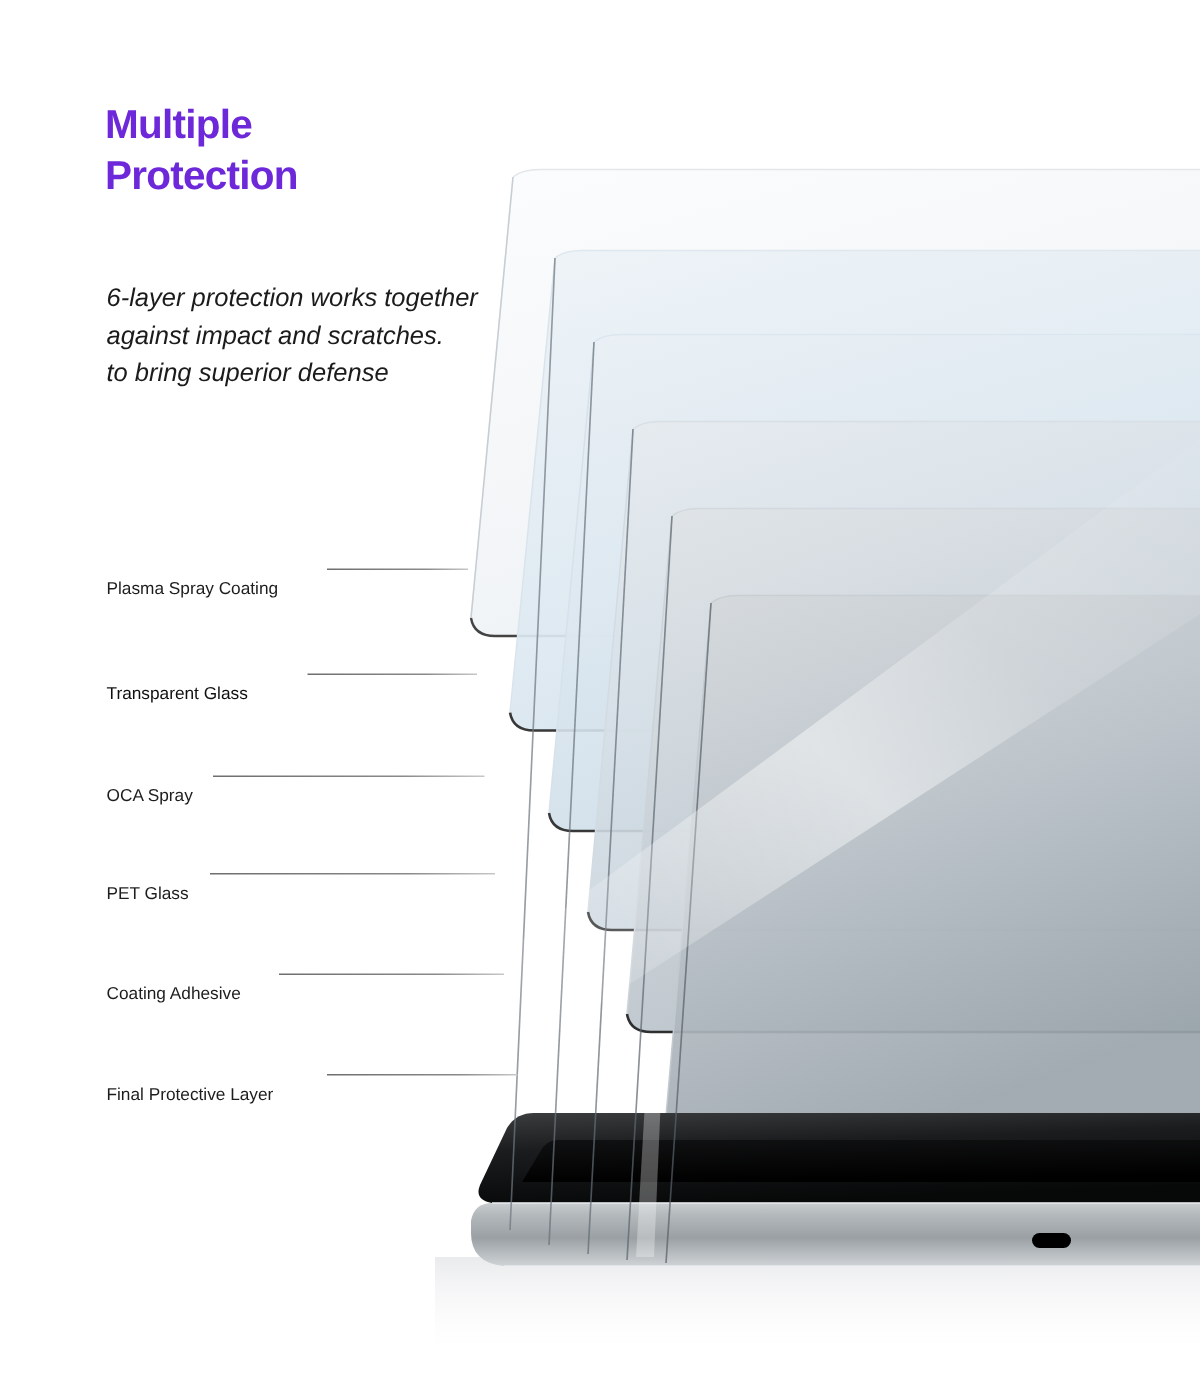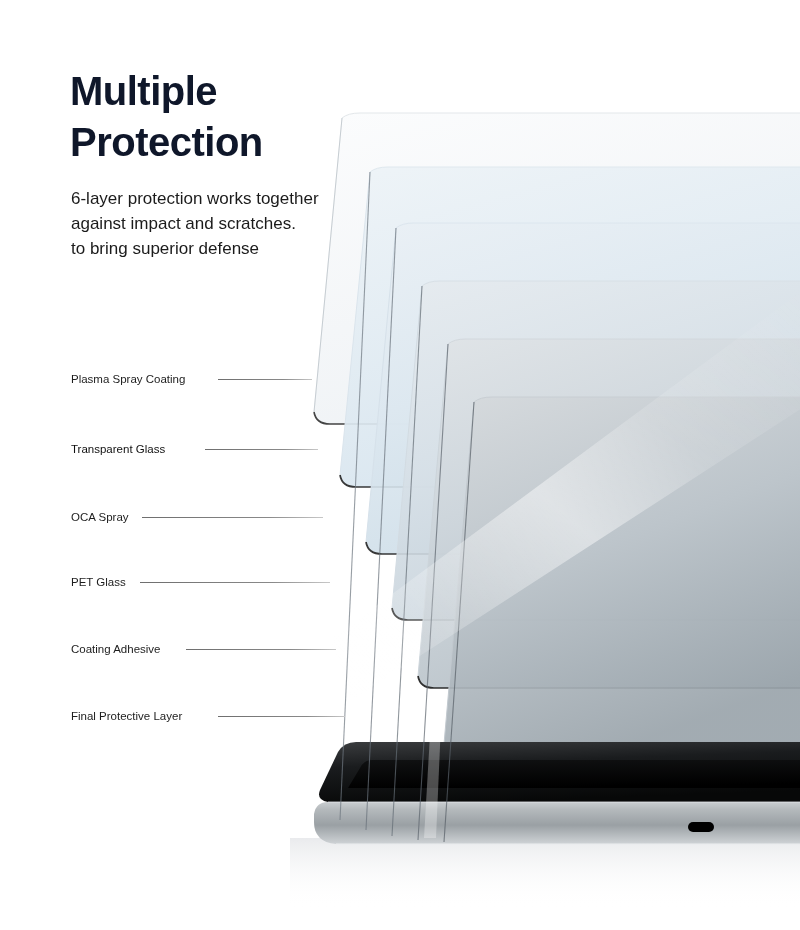--- a/index.html
+++ b/index.html
@@ -17,49 +17,49 @@
     background: #ffffff;
     overflow: hidden;
   }
 
   
   #headline {
     position: absolute;
     left: 70px;
     top: 66px;
     width: 330px;
-    font-size: 40px;
+    font-size: 27px;
     font-weight: bold;
     line-height: 1.27;
     letter-spacing: -0.5px;
-    color: #0f172a;
+    color: #6d28d9;
   }
   #headline .hl-line { display: block; }
 
   #subhead {
     position: absolute;
     left: 71px;
     top: 186px;
     width: 340px;
     font-size: 17px;
     line-height: 1.48;
     color: #1b1b1b;
   }
-  #subhead .sh-line { display: block; white-space: nowrap; }
+  #subhead .sh-line { display: block; white-space: nowrap; font-style: italic; }
 
   
   .callout {
     position: absolute;
     left: 0;
     height: 16px;
   }
   .callout .co-label {
     position: absolute;
     left: 71px;
-    top: 0;
+    top: 14px;
     font-size: 11.5px;
     line-height: 16px;
     color: #1d1d1d;
     white-space: nowrap;
   }
   .callout.bold .co-label {
     font-weight: normal;
     color: #101010;
   }
   .callout .co-line {

